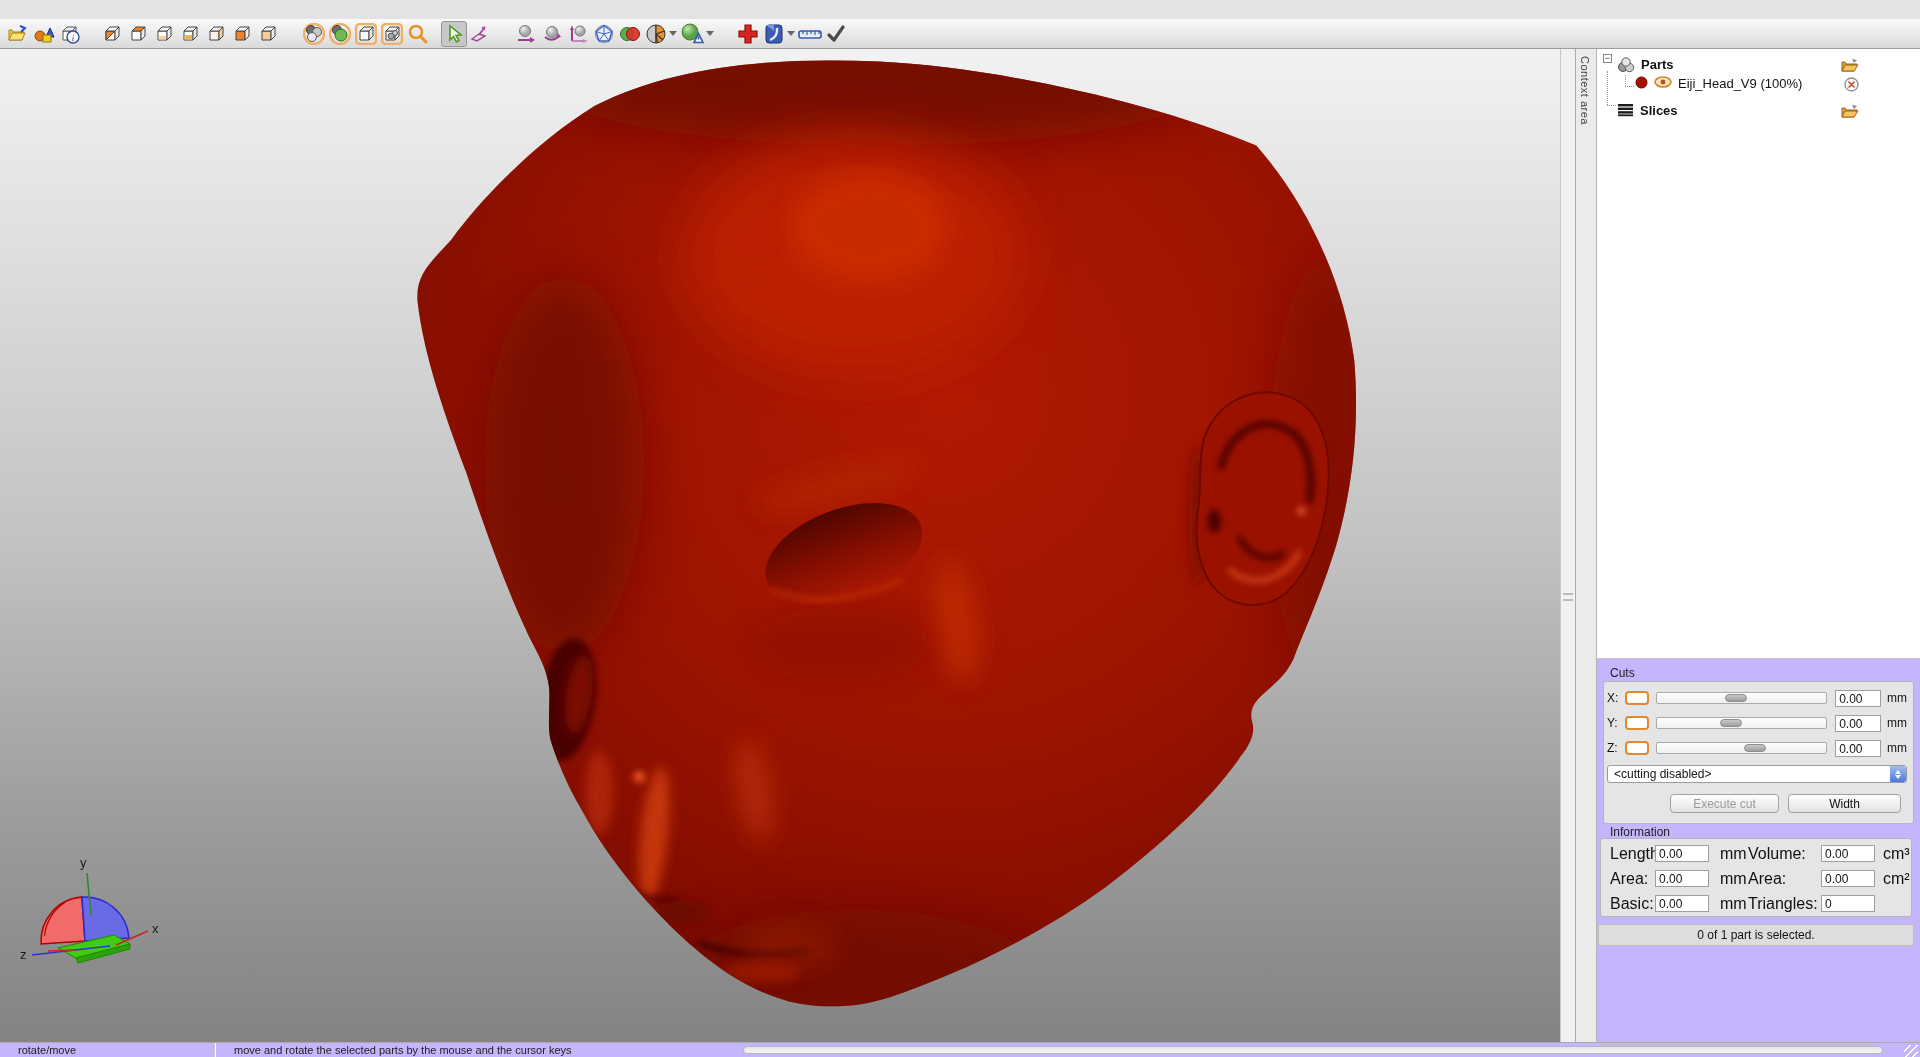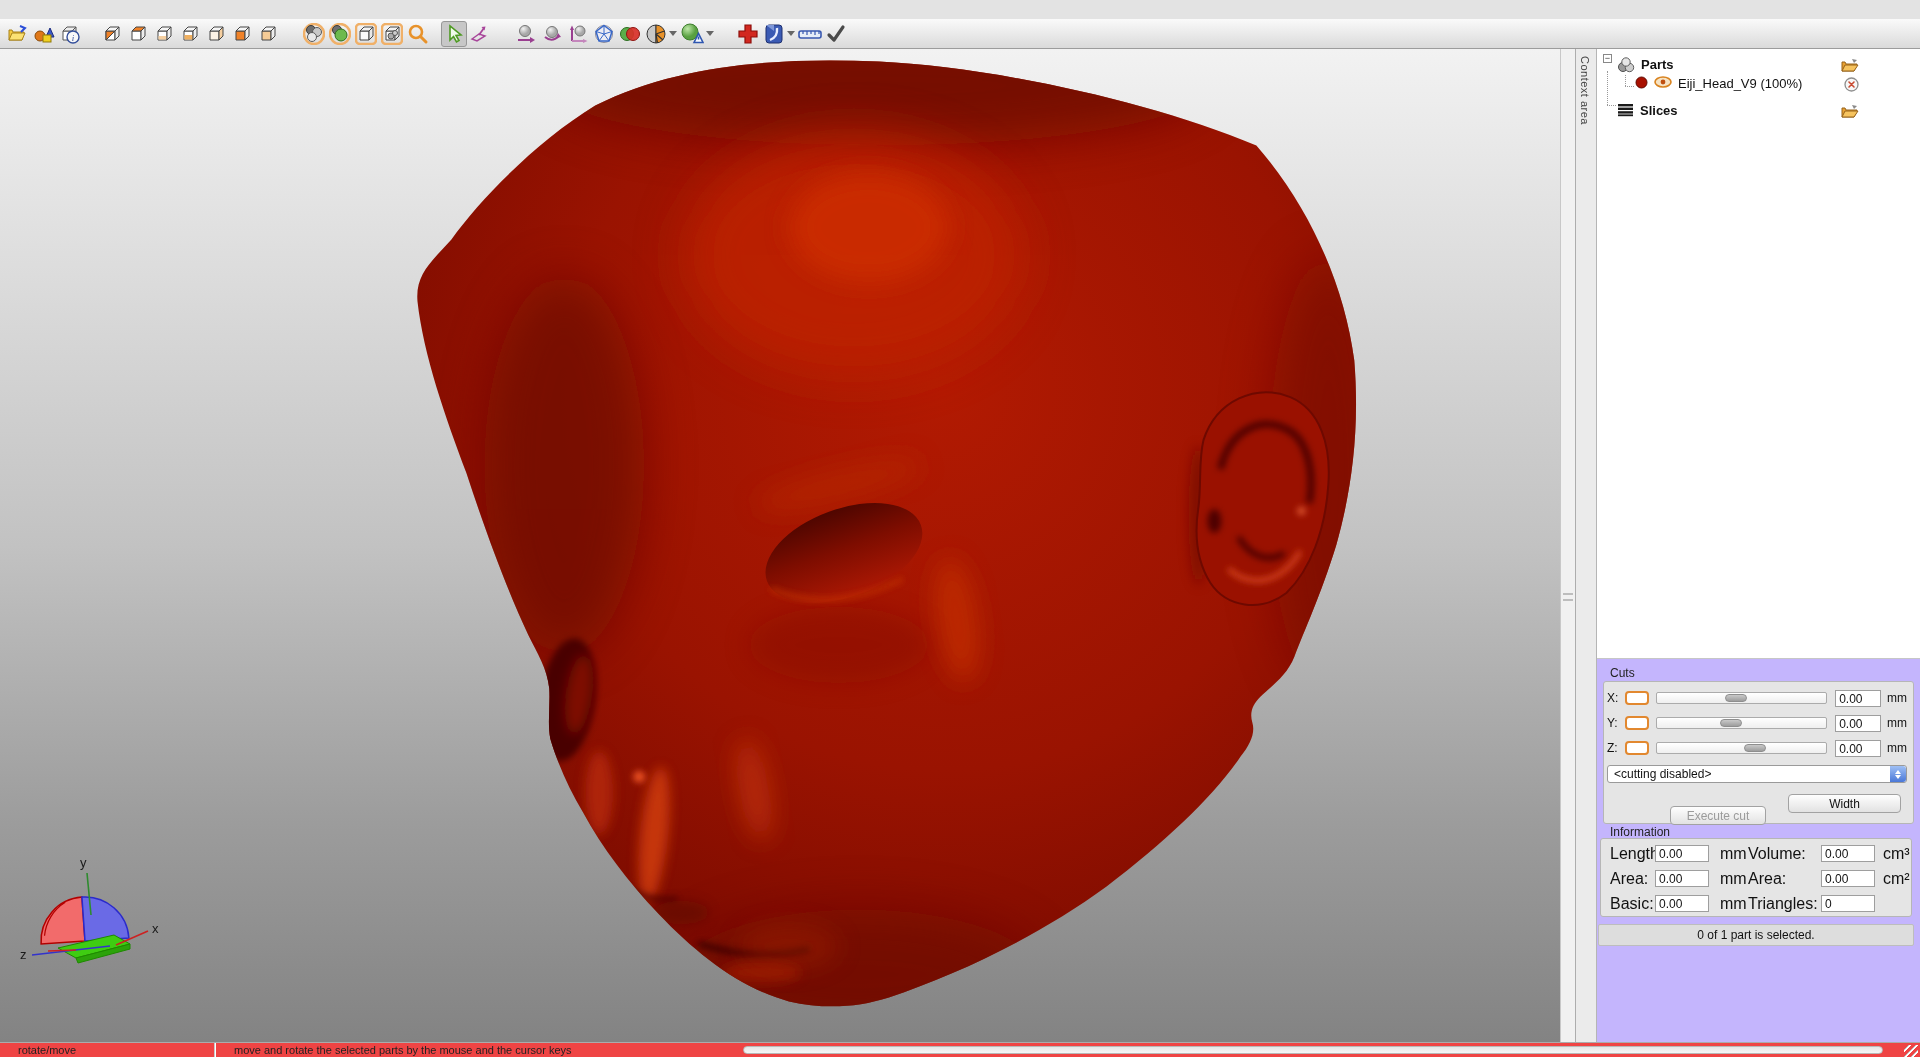--- a/index.html
+++ b/index.html
@@ -80,35 +80,35 @@
     background:linear-gradient(#9FC0F5,#4A78D8); border-radius:0 3px 3px 0; display:flex;
     flex-direction:column; align-items:center; justify-content:center; gap:1px; }
   .stepup { width:0; height:0; border-left:3px solid transparent; border-right:3px solid transparent;
     border-bottom:4px solid #FFF; }
   .stepdn { width:0; height:0; border-left:3px solid transparent; border-right:3px solid transparent;
     border-top:4px solid #FFF; }
 
   .aquabtn { position:absolute; top:135px; height:19px; border:1px solid #A2A2A2; border-radius:4px;
     background:linear-gradient(#FEFEFE,#E2E2E2); font-size:12px; text-align:center;
     font-family:"Liberation Sans",sans-serif; }
-  #executebtn { left:73px; width:96px; color:#9B9B9B;margin-top:12px; }
+  #executebtn { left:73px; width:109px; color:#9B9B9B; }
   #resetbtn { left:191px; width:113px; color:#111; }
 
   #infogrid { position:absolute; left:3px; top:179px; width:312px; height:79px; }
   .inforow { position:absolute; left:0; width:312px; height:20px; }
   .inflabel { position:absolute; font-size:16px; }
   .infield { position:absolute; width:54px; height:17px; background:#FFF; border:1px solid #9E9E9E;
     font-size:12px; padding:1px 3px; }
 
   #selbox { position:absolute; left:1px; top:265px; width:316px; height:22px; background:#DDD;
     border:1px solid #BDBDBD; border-radius:2px; text-align:center; line-height:20px; font-size:12px; }
 
   
   #statusbar { position:absolute; left:0; top:1042px; width:1920px; height:15px;
-    background:#ef4444; border-top:1px solid #ABABAB; font-size:11px; color:#222; }
+    background:#c4b5fd; border-top:1px solid #ABABAB; font-size:11px; color:#222; }
   #statusmode { position:absolute; left:18px; top:1px; }
   #statussep { position:absolute; left:214px; top:0; height:15px; border-left:1px solid #C9C9C9;
     border-right:1px solid #FFF; }
   #statushint { position:absolute; left:222px; top:1px;padding-left:12px; }
   #statustrack { position:absolute; left:743px; top:3px; width:1140px; height:8px;
     background:linear-gradient(#E6E6E6,#F6F6F6); border:1px solid #B8B8B8; border-radius:4px; }
   #resizegrip { position:absolute; right:2px; top:2px; width:14px; height:12px;
     background:repeating-linear-gradient(135deg,transparent 0 3px,#BBB 3px 4px,#FFF 4px 5px); }
 </style>
 </head>

